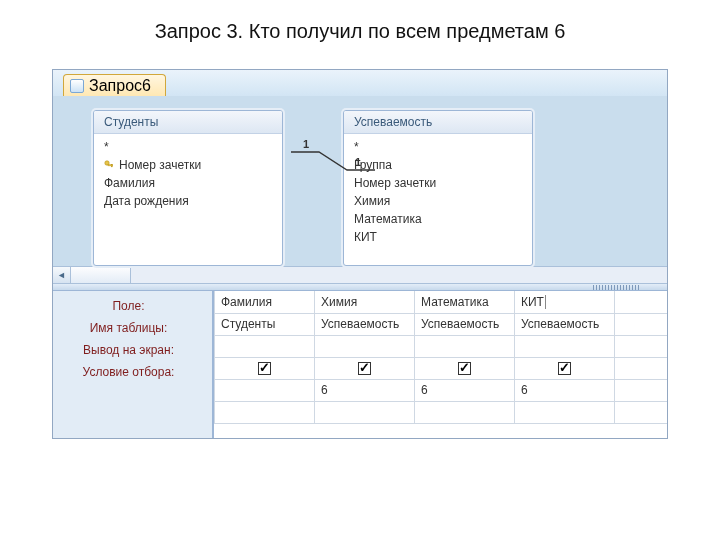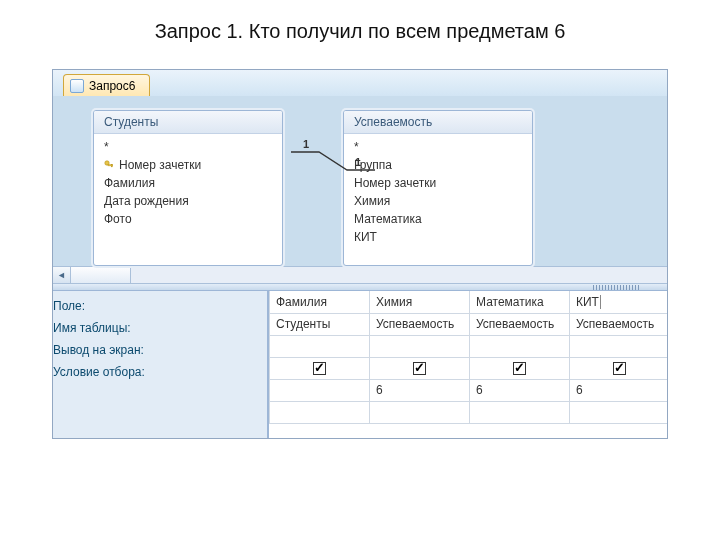--- a/index.html
+++ b/index.html
@@ -36,21 +36,21 @@
   }
   .tab {
     background: linear-gradient(#fff6e0, #ffe8b3);
     border: 1px solid #d1a73b;
     border-bottom: none;
     border-radius: 4px 4px 0 0;
     padding: 3px 14px 3px 6px;
     display: flex;
     align-items: center;
     gap: 5px;
-    font-size: 12px;
+    font-size: 16px;
     height: 22px;
   }
   .tab .qicon {
     width: 14px; height: 14px;
     background: linear-gradient(#fff,#cce2f5);
     border: 1px solid #7aa7d6;
     border-radius: 2px;
     position: relative;
   }
   .workarea {
@@ -136,25 +136,25 @@
     right:26px; top:1px;
     width: 48px; height:5px;
     background: repeating-linear-gradient(90deg,#7f99ba 0 1px, transparent 1px 3px);
   }
   .gridpane {
     background: #e2ecf6;
     display: flex;
     height: calc(100% - 26px - 170px - 18px - 7px);
   }
   .rowlabels {
-    width: 214px;
-    text-align: left;
+    width: 159px;
+    text-align: center;
     padding: 4px 8px 0 0;
     font-size: 12px;
-    color: #0c4a6e;
+    color: #7f1d1d;
     line-height: 22px;
   }
   .rowlabels div { height: 22px; }
   .qgrid {
     flex:1;
     background:#fff;
     border-left: 2px solid #9db6d6;
     overflow:hidden;
   }
   table.qtable {
@@ -190,21 +190,21 @@
   }
   .caret {
     border-right: 1px solid #888;
     animation: none;
     padding-right:1px;
   }
 </style>
 </head>
 <body>
 
-<div class="titlebar">Запрос 1. Кто получил по всем предметам 6</div>
+<div class="titlebar">Запрос 3. Кто получил по всем предметам 6</div>
 
 <div class="app-frame">
   <div class="tabbar">
     <div class="tab">
       <span class="qicon"></span>
       <span>Запрос6</span>
     </div>
   </div>
 
   <div class="workarea">
@@ -217,21 +217,20 @@
             <svg viewBox="0 0 10 10">
                 <circle cx="3" cy="3" r="2.2" fill="#e6c44a" stroke="#b58e12" stroke-width="0.6"></circle>
                 <rect x="4" y="4.5" width="4.6" height="1.4" fill="#e6c44a" stroke="#b58e12" stroke-width="0.4"></rect>
                 <rect x="7.2" y="4.5" width="1.2" height="2.4" fill="#e6c44a" stroke="#b58e12" stroke-width="0.4"></rect>
               </svg>
           </span>
           <span>Номер зачетки</span>
         </div>
         <div class="fieldrow">Фамилия</div>
         <div class="fieldrow">Дата рождения</div>
-        <div class="fieldrow">Фото</div>
       </div>
     </div>
 
     <div class="tablebox">
       <div class="boxtitle">Успеваемость</div>
       <div class="fieldlist">
         <div class="fieldrow">*</div>
         <div class="fieldrow">Группа</div>
         <div class="fieldrow">Номер зачетки</div>
         <div class="fieldrow">Химия</div>

